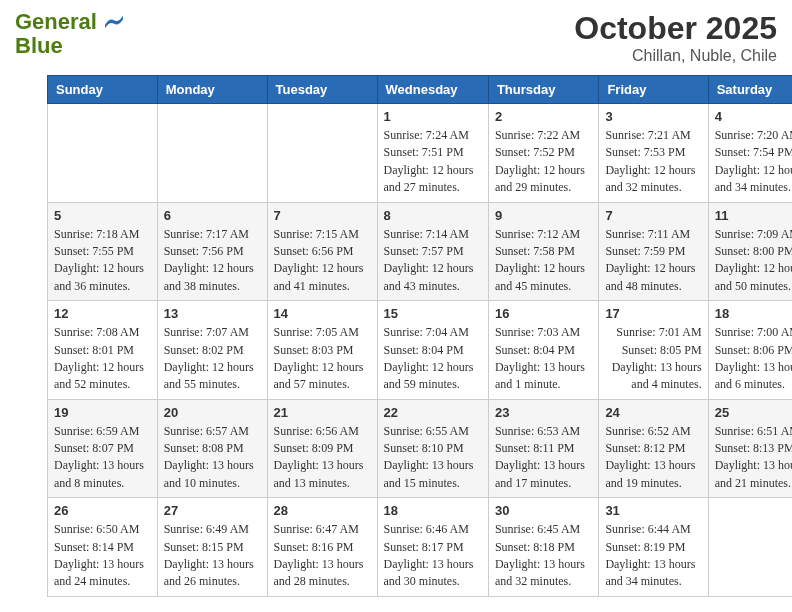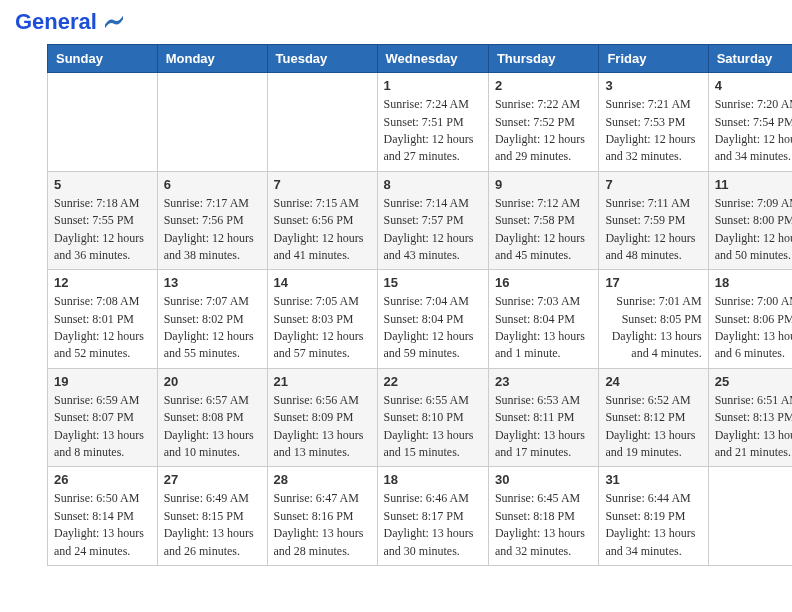--- a/index.html
+++ b/index.html
@@ -21,21 +21,21 @@
       display: flex;
       align-items: center;
     }
     .logo-text {
       font-size: 22px;
       font-weight: bold;
       color: #333;
       line-height: 1.1;
     }
     .logo-text span {
-      color: #1d4ed8;
+      color: #4d7c0f;
     }
     .logo-icon {
       width: 18px;
       height: 14px;
       margin-left: 2px;
       margin-top: -8px;
     }
     .title-block {
       text-align: right;
     }
@@ -97,21 +97,28 @@
   <div class="logo">
     <div>
       <div style="display:flex;align-items:center;">
         <span class="logo-text">
           <span>General</span>
           <svg class="logo-icon" viewBox="0 0 20 14" fill="#2a6bb5" xmlns="http://www.w3.org/2000/svg">
             <path d="M0 10 Q5 2 10 5 Q15 8 20 0 L20 4 Q15 12 10 9 Q5 6 0 14Z" fill="#2a6bb5"></path>
           </svg>
         </span>
       </div>
+      <div class="logo-text" style="color:#2a6bb5;">
+        <span>Blue</span>
+      </div>
     </div>
+  </div>
+  <div class="title-block">
+    <div class="month-title">October 2025</div>
+    <div class="subtitle">Chillan, Nuble, Chile</div>
   </div>
 </div>
 
 <table class="calendar">
   <thead>
     <tr>
     <th>Sunday</th>
         <th>Monday</th>
         <th>Tuesday</th>
         <th>Wednesday</th>

